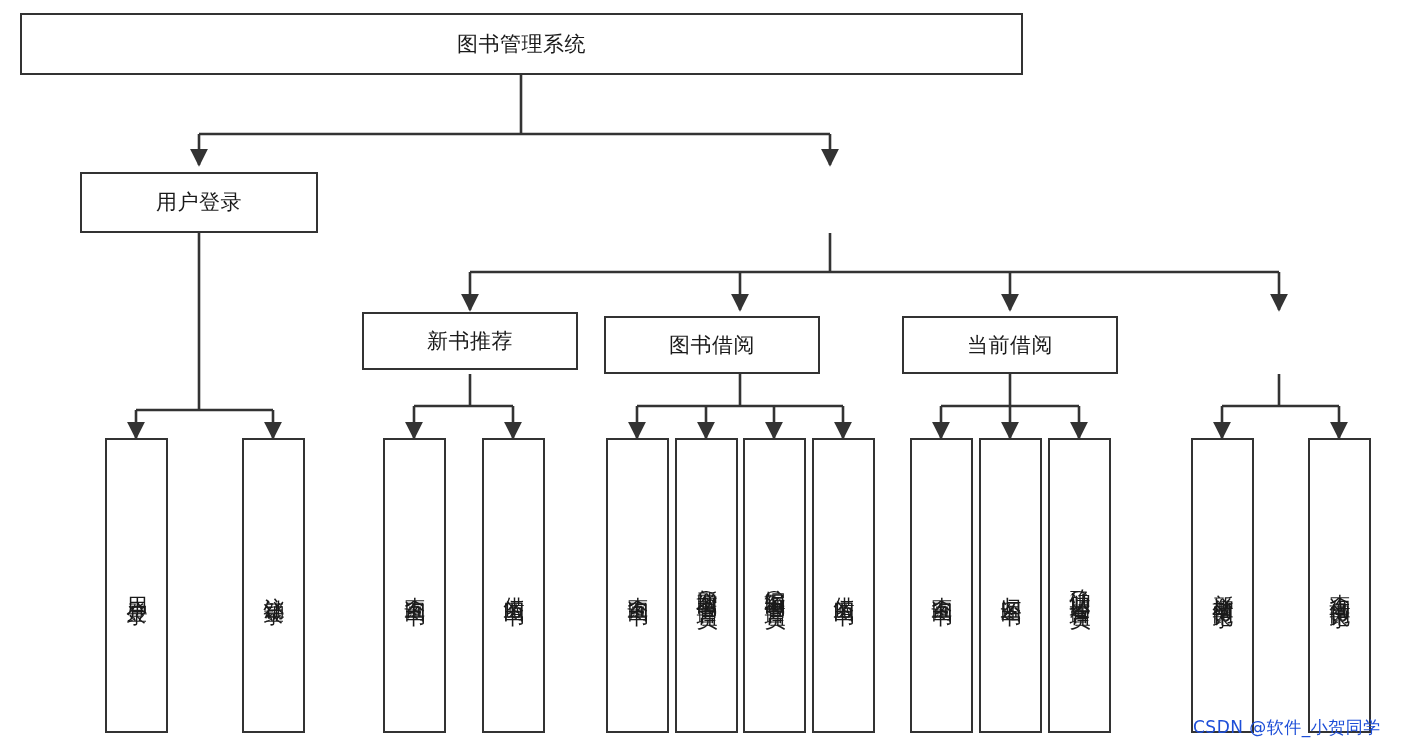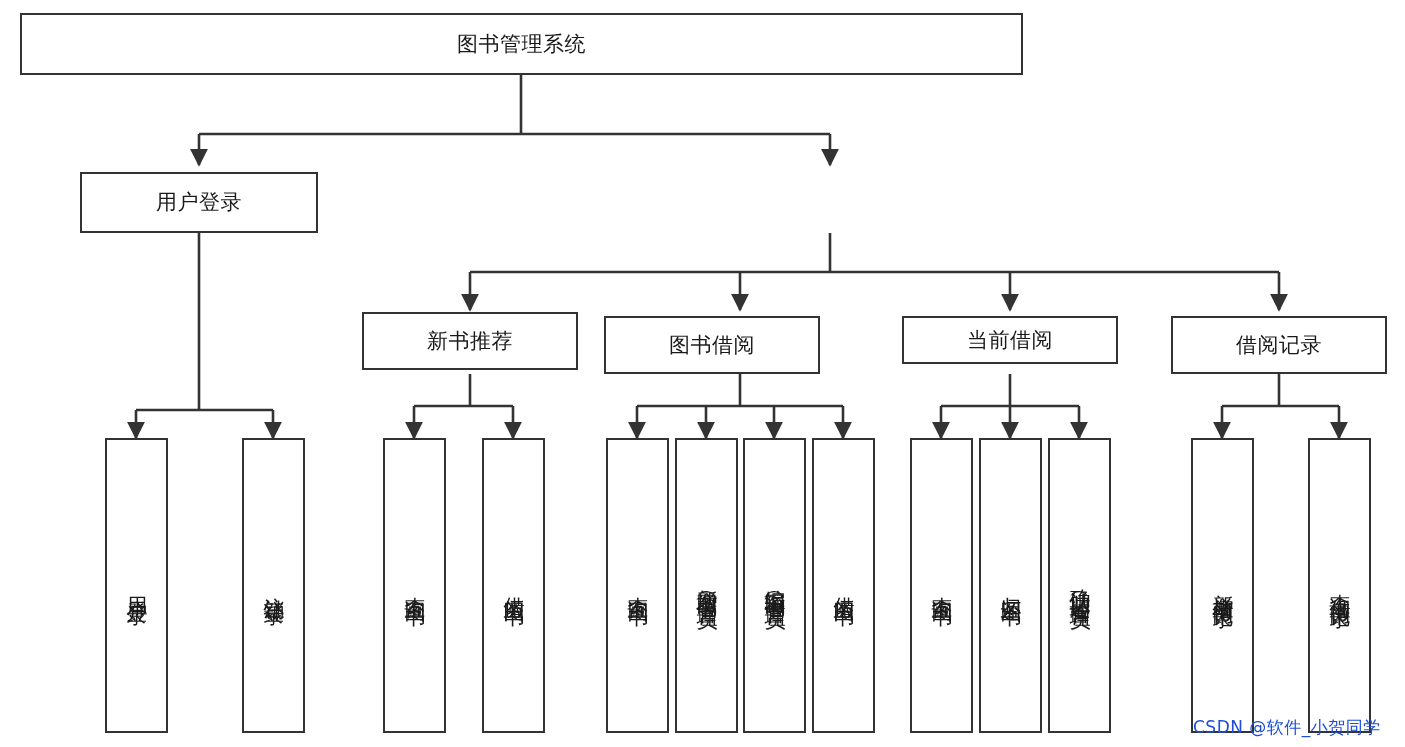--- a/index.html
+++ b/index.html
@@ -134,27 +134,24 @@
 
 
   <div class="node node-l2" style="left:362px; top:312px; width:216px; height:58px;">
     <span class="node-label">新书推荐</span>
   </div>
 
   <div class="node node-l2" style="left:604px; top:316px; width:216px; height:58px;">
     <span class="node-label">图书借阅</span>
   </div>
 
-  <div class="node node-l2" style="left:902px; top:316px; width:216px; height:48px;">
+  <div class="node node-l2" style="left:902px; top:316px; width:216px; height:58px;">
     <span class="node-label">当前借阅</span>
   </div>
 
-  <div class="node node-l2" style="left:1171px; top:316px; width:216px; height:58px;">
-    <span class="node-label">借阅记录</span>
-  </div>
 
   <div class="node node-leaf" style="left:105px; top:438px; width:63px; height:295px;">
     <span class="node-label">用户登录</span>
   </div>
 
   <div class="node node-leaf" style="left:242px; top:438px; width:63px; height:295px;">
     <span class="node-label">注销登录</span>
   </div>
 
   <div class="node node-leaf" style="left:383px; top:438px; width:63px; height:295px;">

